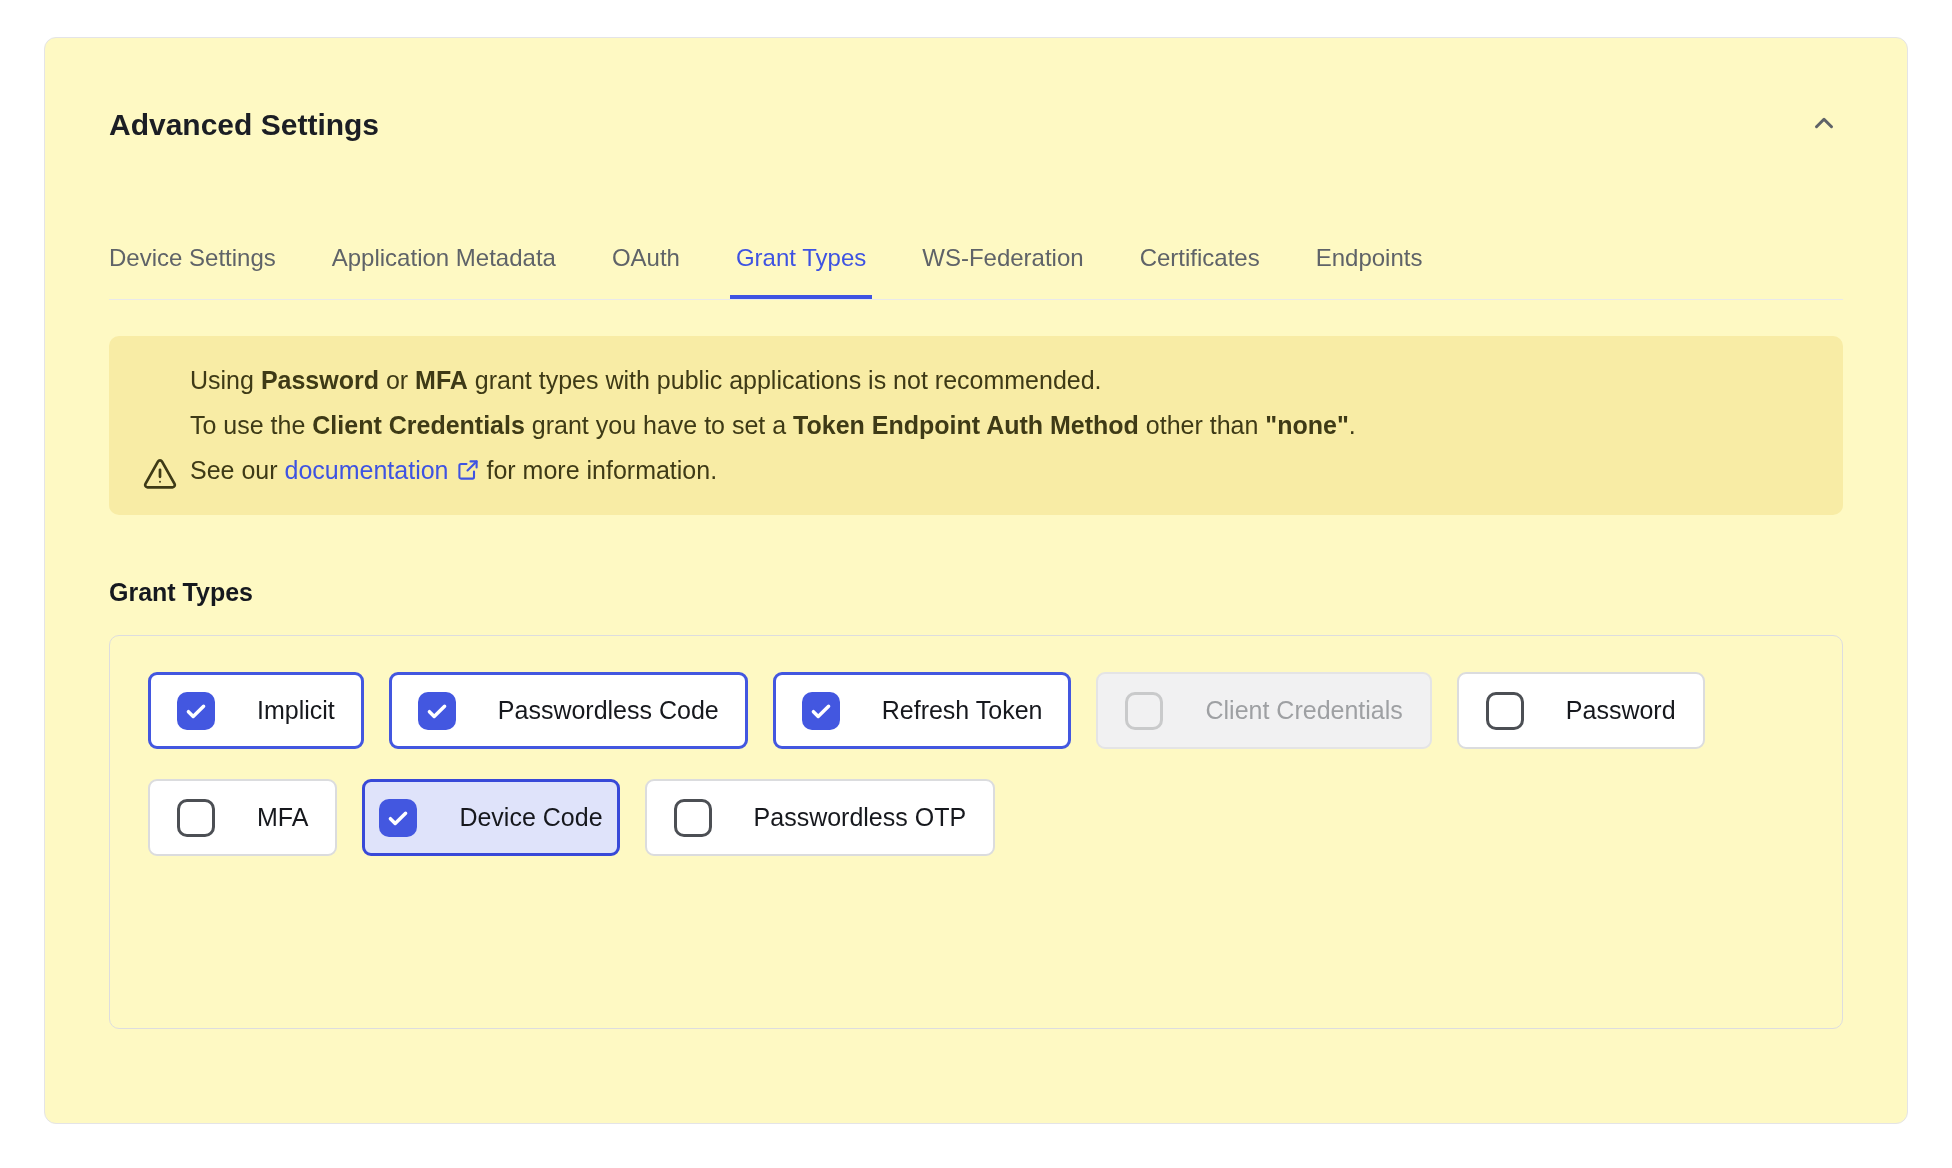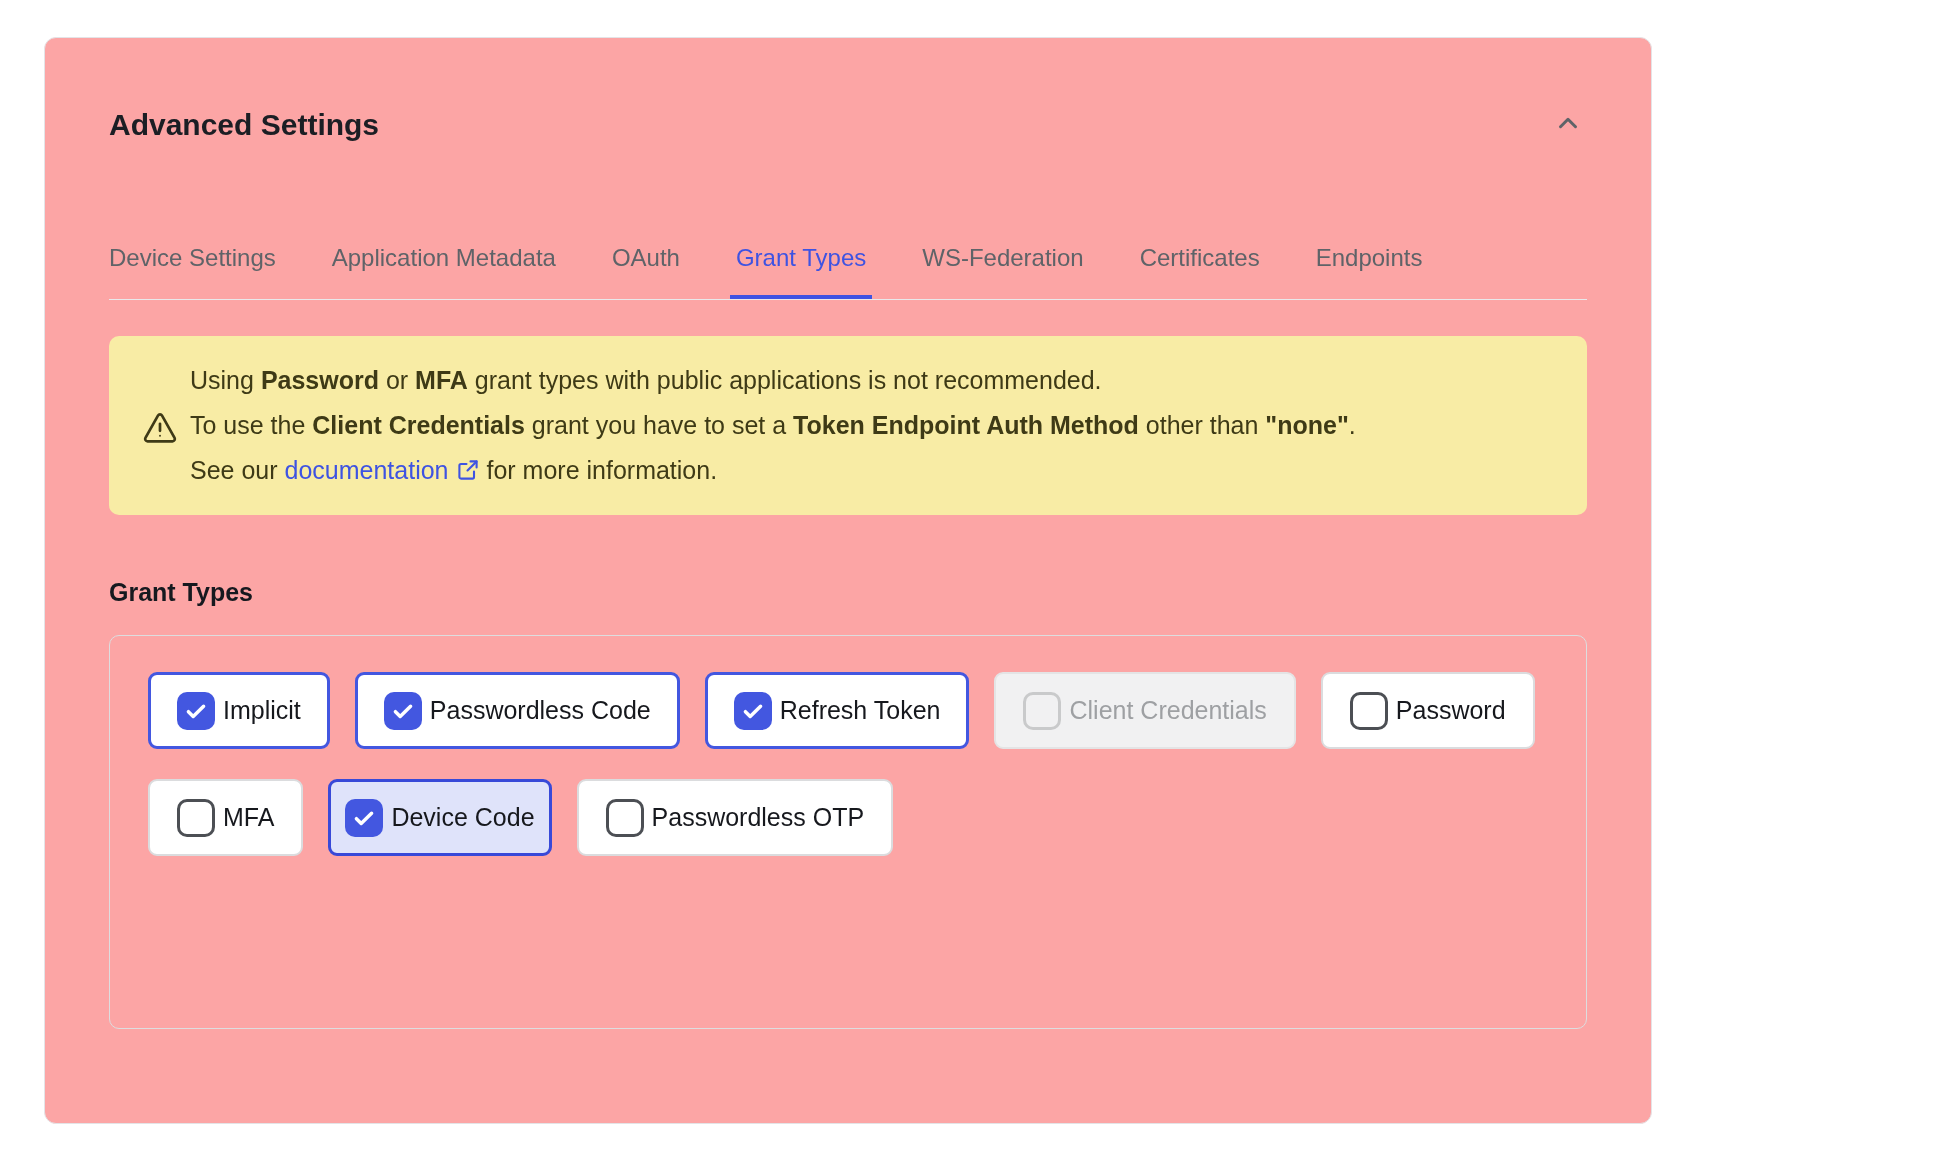--- a/index.html
+++ b/index.html
@@ -1,51 +1,51 @@
 <!DOCTYPE html>
 <html><head>
 <meta charset="utf-8">
 <style>
   html,body{margin:0;padding:0;background:#ffffff;font-family:"Liberation Sans",sans-serif;}
   .page{width:1952px;height:1168px;position:relative;background:#ffffff;box-sizing:border-box;}
   .card{
-    position:absolute;left:44px;top:37px;width:1608px;height:1087px;
-    background:#fca5a5;border:1px solid #E4E4E7;border-radius:12px;
+    position:absolute;left:44px;top:37px;width:1864px;height:1087px;
+    background:#fef9c3;border:1px solid #E4E4E7;border-radius:12px;
     box-sizing:border-box;padding:66px 64px 0 64px;
   }
   
   .card-header{display:flex;align-items:center;justify-content:space-between;}
   .title{font-size:30px;font-weight:700;color:#1B1E24;line-height:36px;margin:0;}
   .collapse-btn{background:none;border:none;padding:4px;cursor:pointer;display:flex;align-items:center;}
   
   .tabs{margin-top:98px;display:flex;align-items:flex-end;gap:44px;border-bottom:1px solid #E9E9EB;}
   .tab{font-size:24px;color:#5F6368;padding:0 6px 26px 6px;cursor:pointer;white-space:nowrap;line-height:30px;}
   .tab:first-child{margin-left:-6px;}
   .tab.active{color:#3E53E2;box-shadow:inset 0 -4px 0 #3E53E2;}
   
   .warning{
     margin-top:36px;background:#F8ECA5;border-radius:10px;
-    padding:22px 32px;display:flex;align-items:center;
+    padding:22px 32px;display:flex;align-items:flex-end;
   }
   .warning-icon{flex:0 0 auto;width:38px;height:38px;margin-top:5px;}
   .warning-lines{margin-left:11px;color:#3E3A16;font-size:25px;line-height:45px;}
   .w-line{white-space:nowrap;}
   .w-bold{font-weight:700;}
   .w-link{color:#3E53E2;cursor:pointer;}
   .ext-icon{display:inline-block;width:24px;height:24px;vertical-align:-3px;margin-left:7px;}
   
   .section-heading{margin:62px 0 0 0;font-size:25px;font-weight:700;color:#16191F;line-height:30px;}
   .group{
     margin-top:28px;height:394px;box-sizing:border-box;
     border:1px solid #DDDDDF;border-radius:10px;padding:36px 38px;
     display:flex;flex-direction:column;gap:30px;align-items:flex-start;
   }
   .pill-row{display:flex;gap:25px;}
   .pill{
-    display:inline-flex;align-items:center;gap:8px;height:77px;
+    display:inline-flex;align-items:center;gap:42px;height:77px;
     padding:0 27px;border-radius:9px;background:#ffffff;
     border:2px solid #DBDCDE;box-sizing:border-box;cursor:pointer;
     font-size:25px;color:#16181D;font-family:"Liberation Sans",sans-serif;
   }
   .pill.checked{border:3px solid #4357E0;padding:0 26px;}
   .pill.highlighted{background:#DFE3FA;border:3px solid #3849D8;padding:0 14px;}
   .pill.disabled{background:#F1F1F2;border:2px solid #E4E4E5;color:#9EA0A3;cursor:default;}
   .cb{flex:0 0 auto;width:38px;height:38px;border-radius:10px;box-sizing:border-box;
       display:flex;align-items:center;justify-content:center;}
   .cb.on{background:#4357E0;}

